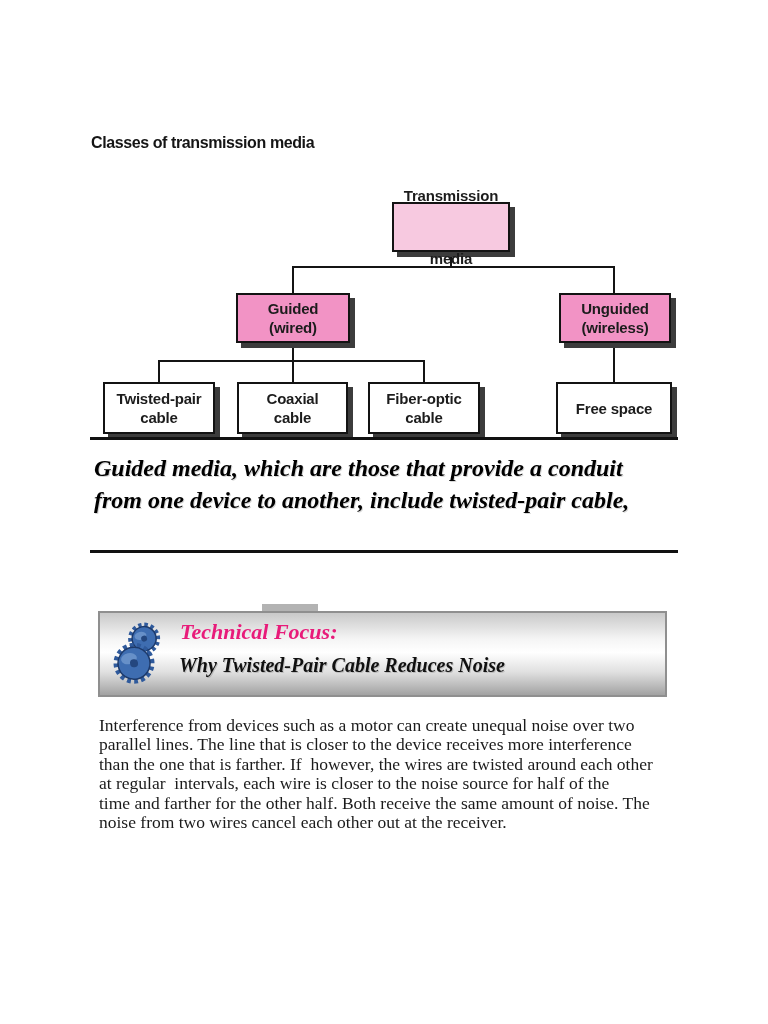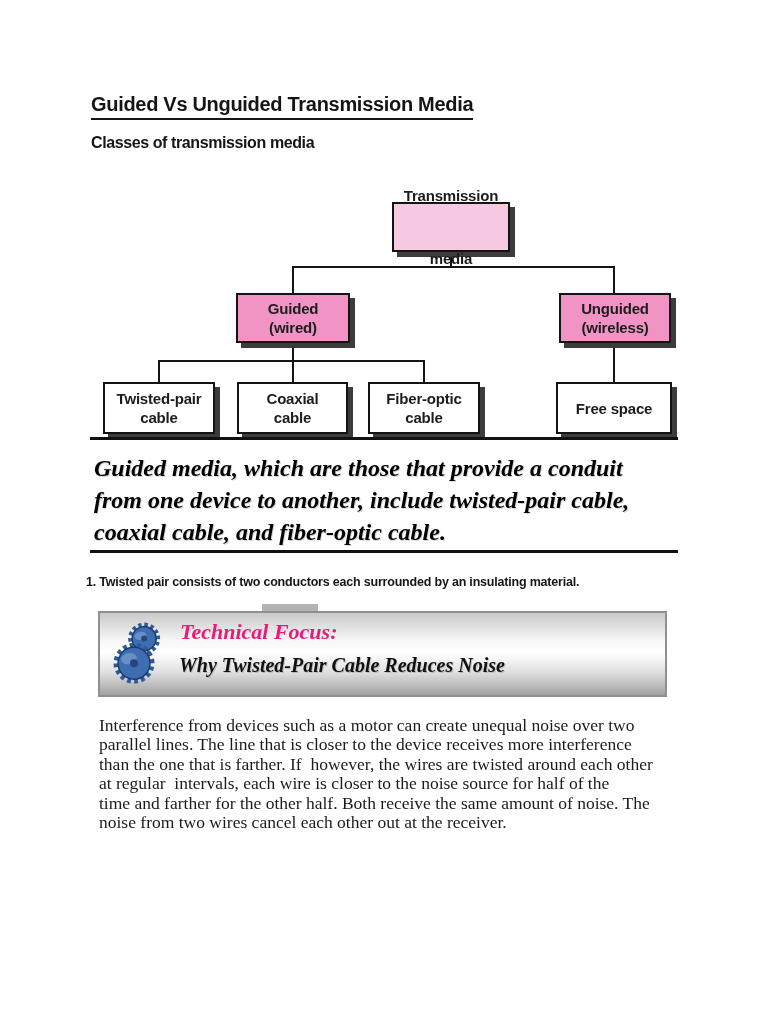--- a/index.html
+++ b/index.html
@@ -73,21 +73,20 @@
   .para-line {
     font-family:"Liberation Serif", serif; font-size:17.5px; line-height:19.4px;
     color:#1b1b1b; white-space:pre;
   }
 </style>
 </head>
 <body>
 
 <div id="page">
 
-  <div class="abs doc-title">Guided Vs Unguided Transmission Media</div>
   <div class="abs doc-subheading">Classes of transmission media</div>
 
   <div class="conn" style="left:450px;top:252px;width:2px;height:16px;"></div>
   <div class="conn" style="left:292px;top:266px;width:323px;height:2px;"></div>
   <div class="conn" style="left:292px;top:266px;width:2px;height:27px;"></div>
   <div class="conn" style="left:613px;top:266px;width:2px;height:27px;"></div>
   <div class="conn" style="left:292px;top:343px;width:2px;height:39px;"></div>
   <div class="conn" style="left:158px;top:360px;width:267px;height:2px;"></div>
   <div class="conn" style="left:158px;top:360px;width:2px;height:22px;"></div>
   <div class="conn" style="left:423px;top:360px;width:2px;height:22px;"></div>
@@ -120,24 +119,22 @@
   <div class="abs dbox white" style="left:556px;top:382px;width:116px;height:52px;">
     <div>Free space</div>
   </div>
 
   <div class="rule" style="top:437px;"></div>
   <div class="rule" style="top:550px;"></div>
 
   <div class="abs quote-wrap">
     <div class="quote-line">Guided media, which are those that provide a conduit</div>
     <div class="quote-line">from one device to another, include twisted-pair cable,</div>
-    <div class="quote-line">coaxial cable, and fiber-optic cable.</div>
   </div>
 
-  <div class="abs note-line">1. Twisted pair consists of two conductors each surrounded by an insulating material.</div>
 
   <div class="abs scan-artifact"></div>
 
   <div class="abs tfbox">
     <svg class="gears" viewBox="0 0 58 66">
       <g transform="rotate(-12 29 33)">
         <circle cx="37" cy="20" r="13" fill="none" stroke="#2f5a9c" stroke-width="6" stroke-dasharray="3.2 2.6"></circle>
         <circle cx="37" cy="20" r="12" fill="#3e6db1" stroke="#1d3a6b" stroke-width="1.5"></circle>
         <ellipse cx="34" cy="16.5" rx="6" ry="4" fill="#6f97cc" opacity="0.85"></ellipse>
         <circle cx="37" cy="20" r="3" fill="#24477f"></circle>

